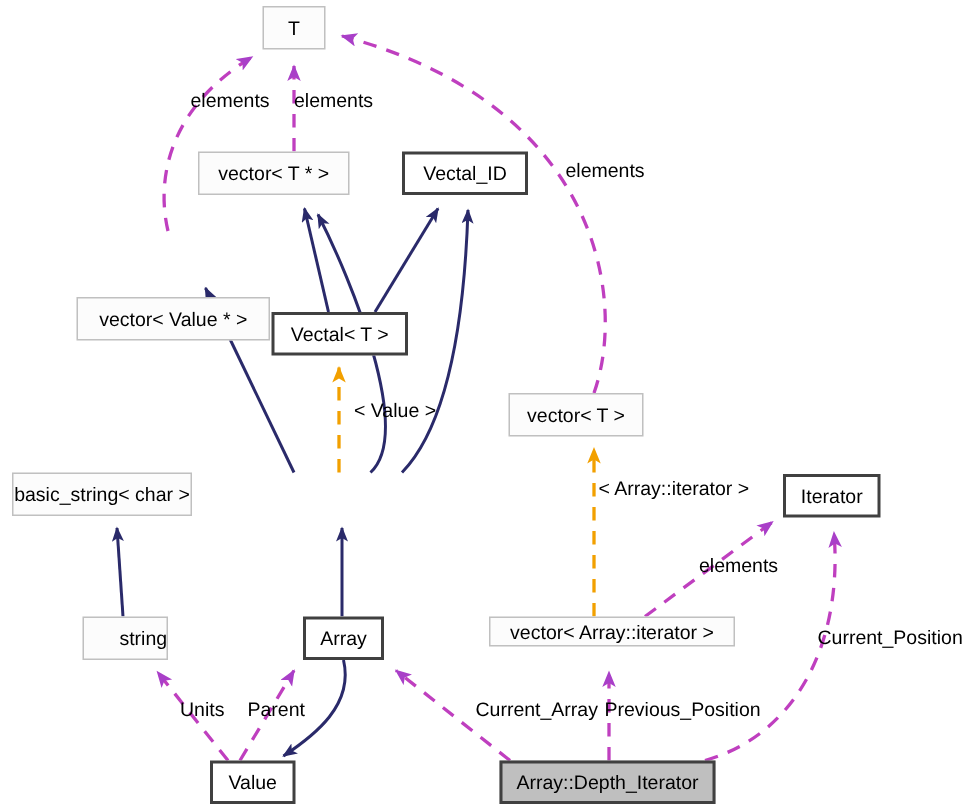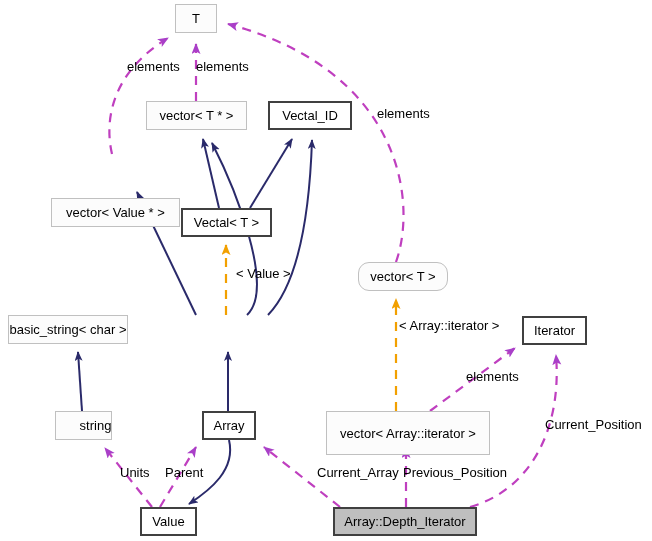--- a/index.html
+++ b/index.html
@@ -109,58 +109,58 @@
 
     <path d="M228,411 L228,352" fill="none" stroke="#2a2a6a" stroke-width="2" marker-end="url(#arrow-navy)"></path>
 
     <path d="M229,440 C236,470 210,490 189,504" fill="none" stroke="#2a2a6a" stroke-width="2" marker-end="url(#arrow-navy)"></path>
   </svg>
 
   <div class="node light" style="left:175px;top:4px;width:42px;height:29px;">
     <span>T</span>
   </div>
 
-  <div class="node light" style="left:146px;top:101px;width:101px;height:29px;">
+  <div class="node light" style="left:132px;top:101px;width:101px;height:29px;">
     <span>vector&lt; T * &gt;</span>
   </div>
 
   <div class="node bold" style="left:268px;top:101px;width:84px;height:29px;text-align:center;">
     <span>Vectal_ID</span>
   </div>
 
   <div class="node light" style="left:51px;top:154px;width:129px;height:29px;margin-top:44px;">
     <span>vector&lt; Value * &gt;</span>
   </div>
 
   <div class="node bold" style="left:181px;top:208px;width:91px;height:29px;">
     <span>Vectal&lt; T &gt;</span>
   </div>
 
-  <div class="node light" style="left:358px;top:262px;width:90px;height:29px;border-radius:11px;">
+  <div class="node light" style="left:339px;top:262px;width:90px;height:29px;">
     <span>vector&lt; T &gt;</span>
   </div>
 
   <div class="node light" style="left:8px;top:315px;width:120px;height:29px;">
     <span>basic_string&lt; char &gt;</span>
   </div>
 
 
   <div class="node bold" style="left:522px;top:316px;width:65px;height:29px;">
     <span>Iterator</span>
   </div>
 
   <div class="node light" style="left:55px;top:411px;width:57px;height:29px;padding-left:24px;">
     <span>string</span>
   </div>
 
   <div class="node bold" style="left:202px;top:411px;width:54px;height:29px;">
     <span>Array</span>
   </div>
 
-  <div class="node light" style="left:326px;top:411px;width:164px;height:44px;">
+  <div class="node light" style="left:326px;top:411px;width:164px;height:20px;">
     <span>vector&lt; Array::iterator &gt;</span>
   </div>
 
   <div class="node bold" style="left:140px;top:507px;width:57px;height:29px;">
     <span>Value</span>
   </div>
 
   <div class="node current" style="left:333px;top:507px;width:144px;height:29px;">
     <span>Array::Depth_Iterator</span>
   </div>

